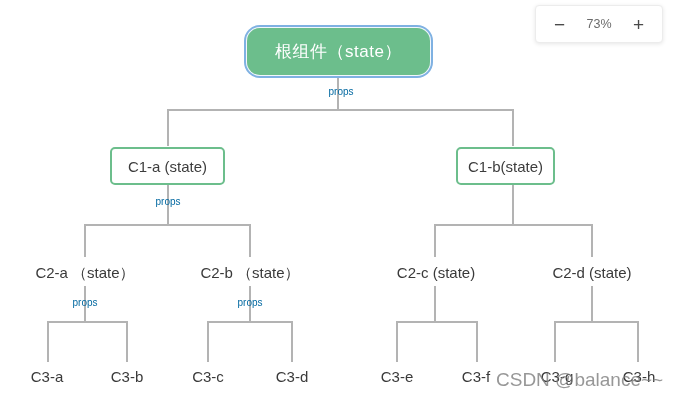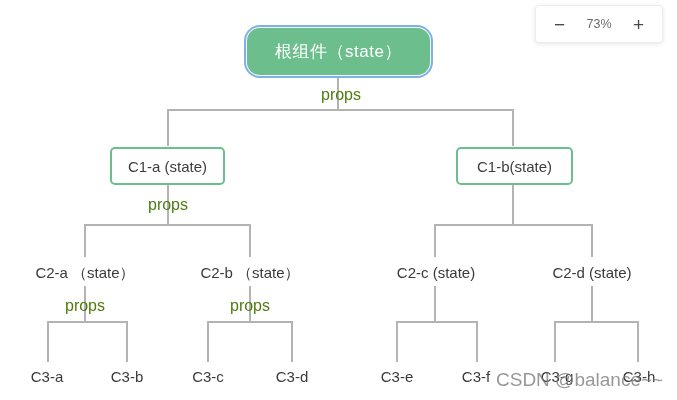--- a/index.html
+++ b/index.html
@@ -25,32 +25,32 @@
     color:#ffffff;font-size:17px;letter-spacing:.5px;
     cursor:pointer;
   }
   .node-l1{
     position:absolute;top:147px;height:38px;
     background:#ffffff;border:2px solid var(--node-green);border-radius:5px;
     display:flex;align-items:center;justify-content:center;
     color:#3d3d3d;font-size:15px;cursor:pointer;
   }
   .node-c1a{left:110px;width:115px;}
-  .node-c1b{left:456px;width:117px;}
+  .node-c1b{left:456px;width:99px;}
 
   .txt-node{
     position:absolute;transform:translateX(-50%);
     color:#3a3a3a;font-size:15px;white-space:nowrap;cursor:pointer;
   }
   .lvl2{top:264px;}
   .lvl3{top:368px;}
 
   .edge-label{
     position:absolute;transform:translateX(-50%);
-    color:#4d7c0f;font-size:16px;white-space:nowrap;
+    color:#0369a1;font-size:10px;white-space:nowrap;
   }
 
   .zoom-toolbar{
     position:absolute;left:535px;top:5px;width:128px;height:38px;
     background:#ffffff;border:1px solid #ececec;border-radius:4px;
     box-shadow:0 1px 4px rgba(0,0,0,.10);
     display:flex;align-items:center;justify-content:space-between;
     padding:0 14px;
   }
   .zoom-btn{

